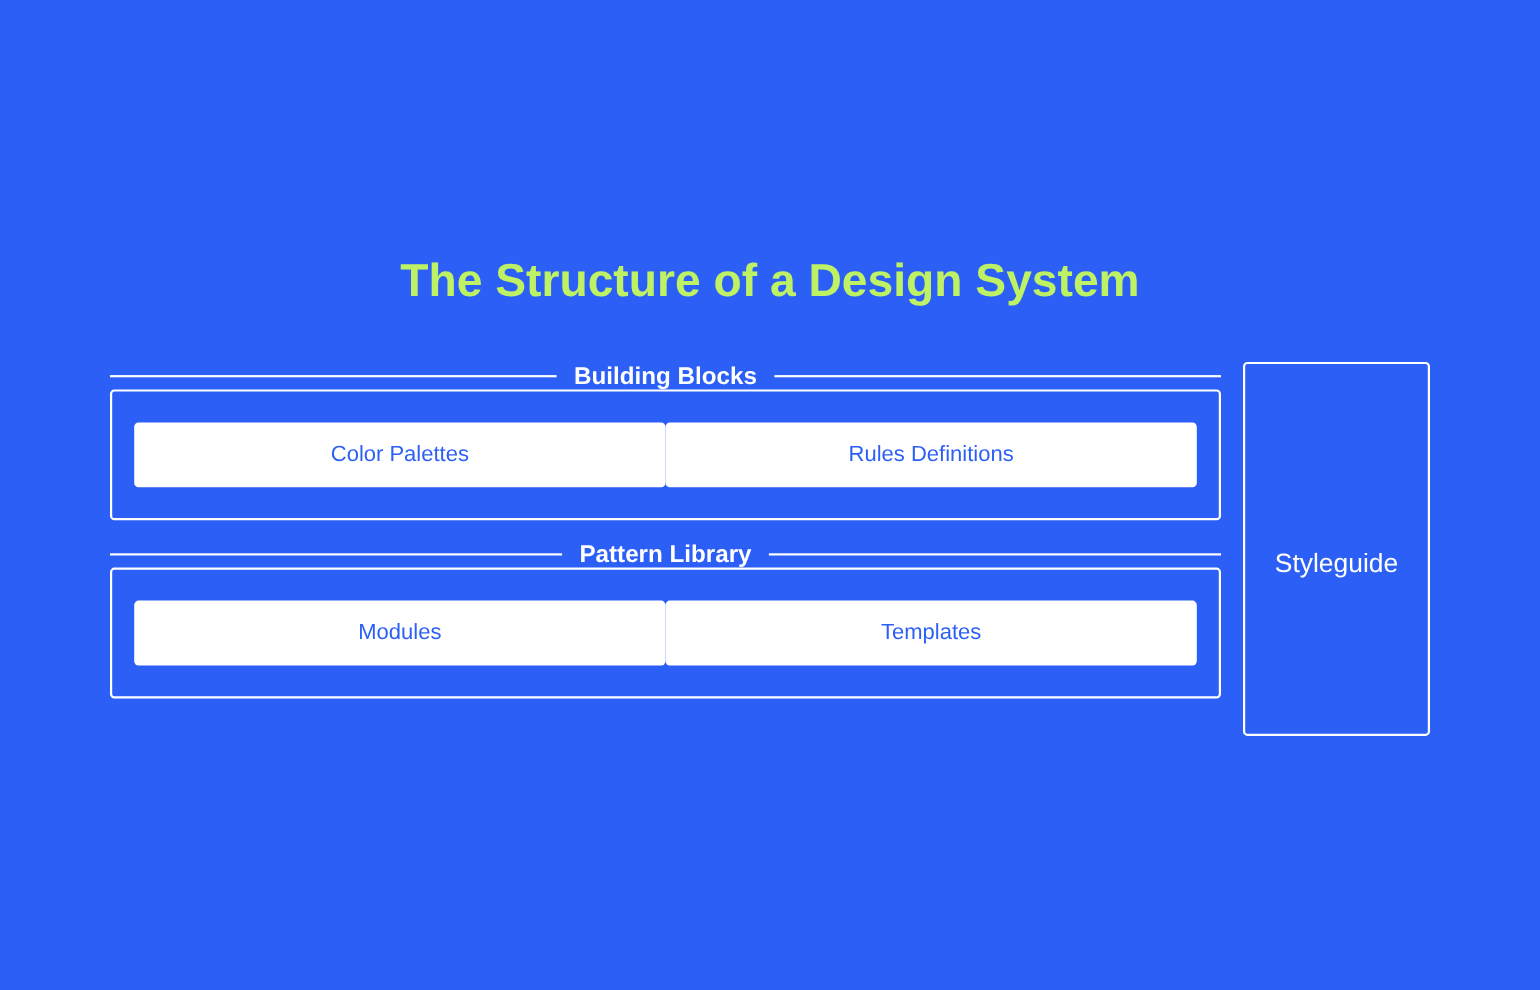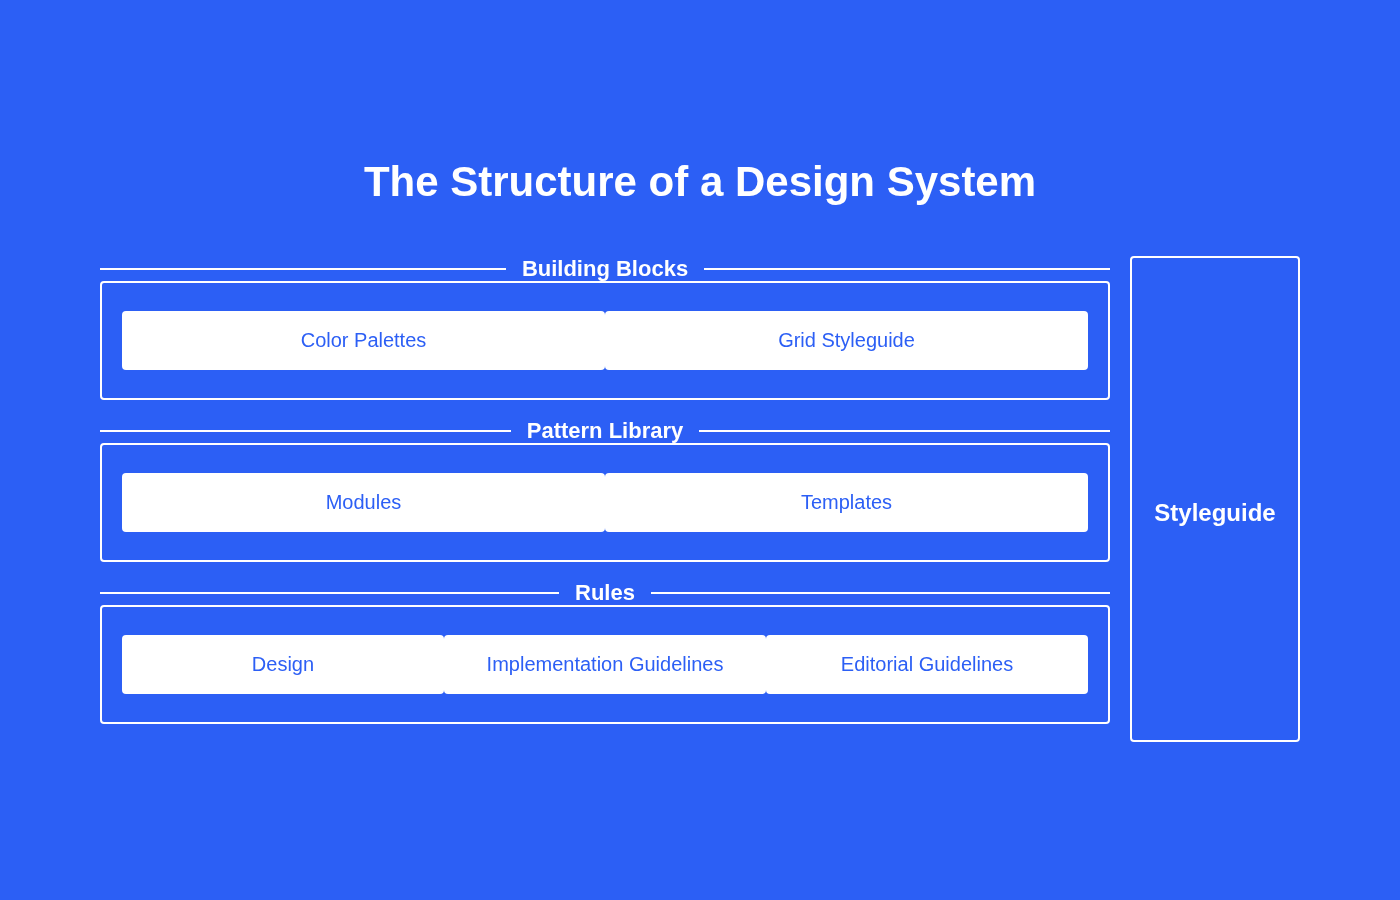--- a/index.html
+++ b/index.html
@@ -14,21 +14,21 @@
       background-color: #2c5ff5;
       display: flex;
       flex-direction: column;
       align-items: center;
       justify-content: center;
       font-family: 'Arial', sans-serif;
       overflow: hidden;
     }
 
     .page-title {
-      color: #ffffff;
+      color: #bef264;
       font-size: 42px;
       font-weight: 700;
       margin-bottom: 50px;
       text-align: center;
     }
 
     .main-layout {
       display: flex;
       flex-direction: row;
       gap: 20px;
@@ -97,68 +97,56 @@
       width: 170px;
       display: flex;
       align-items: center;
       justify-content: center;
       min-height: 340px;
     }
 
     .styleguide-label {
       color: #ffffff;
       font-size: 24px;
-      font-weight: 700;
+      font-weight: 400;
       text-align: center;
       margin-top: 28px;
     }
   </style>
 </head>
 <body>
 
 <h1 class="page-title">The Structure of a Design System</h1>
 
 <div class="main-layout">
   <div class="left-section">
 
     <div class="group-wrapper">
       <div class="group-label-row">
         <div class="group-label-line"></div>
         <span class="group-label">Building Blocks</span>
         <div class="group-label-line"></div>
       </div>
       <div class="group-box">
         <div class="item-card">Color Palettes</div>
-        <div class="item-card">Grid Styleguide</div>
+        <div class="item-card">Rules Definitions</div>
       </div>
     </div>
 
     <div class="group-wrapper">
       <div class="group-label-row">
         <div class="group-label-line"></div>
         <span class="group-label">Pattern Library</span>
         <div class="group-label-line"></div>
       </div>
       <div class="group-box">
         <div class="item-card">Modules</div>
         <div class="item-card">Templates</div>
       </div>
     </div>
 
-    <div class="group-wrapper">
-      <div class="group-label-row">
-        <div class="group-label-line"></div>
-        <span class="group-label">Rules</span>
-        <div class="group-label-line"></div>
-      </div>
-      <div class="group-box">
-        <div class="item-card">Design</div>
-        <div class="item-card">Implementation Guidelines</div>
-        <div class="item-card">Editorial Guidelines</div>
-      </div>
-    </div>
 
   </div>
 
   <div class="styleguide-box">
     <span class="styleguide-label">Styleguide</span>
   </div>
 </div>
 
 </body></html>

